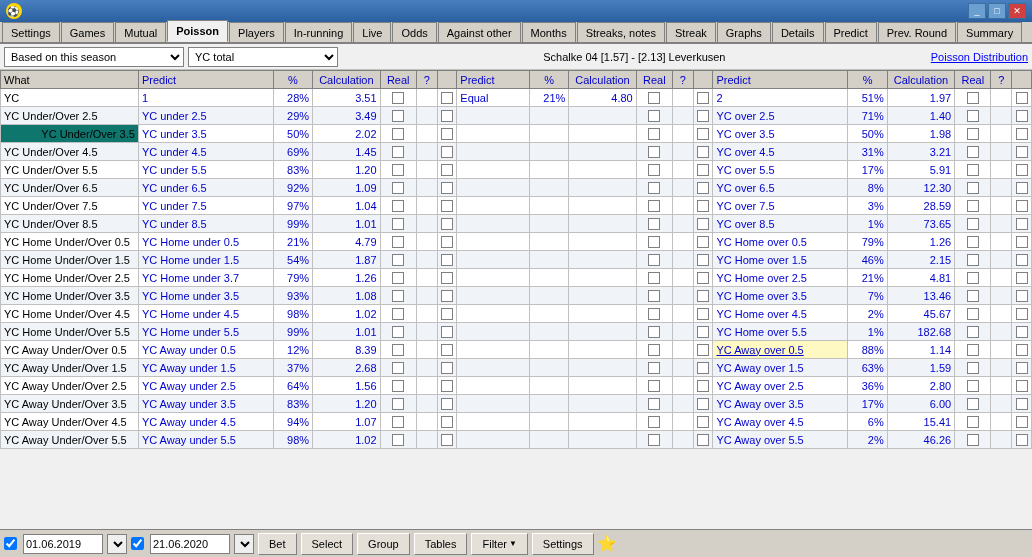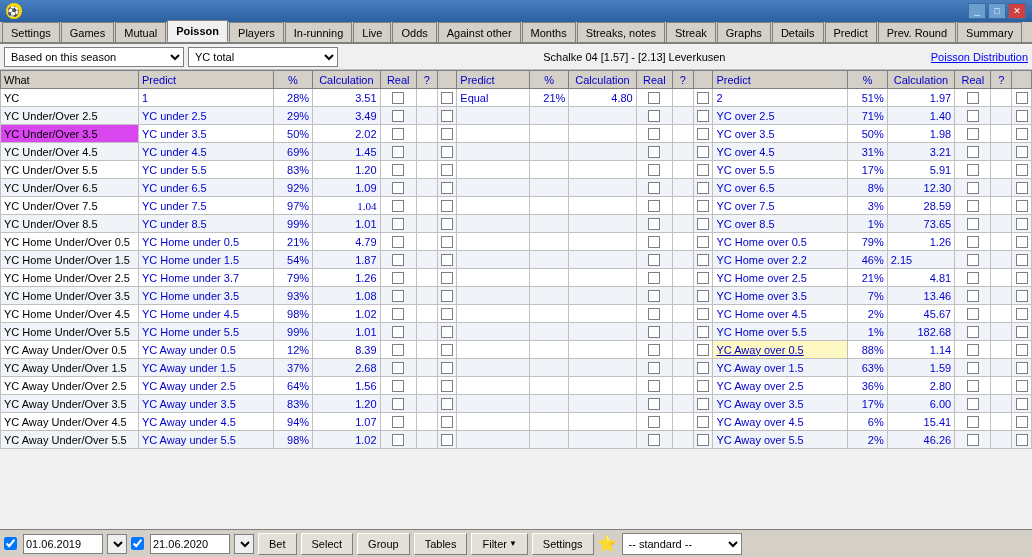--- a/index.html
+++ b/index.html
@@ -273,21 +273,21 @@
           <td style="background: rgb(240, 244, 248); text-align: center; color: rgb(0, 0, 0); width: 20px;"></td>
           <td style="background: rgb(240, 244, 248); text-align: center; color: rgb(0, 0, 0); width: 18px;"><span class="fake-checkbox"></span></td>
           <td style="background: rgb(240, 244, 248); text-align: left; color: rgb(0, 0, 204); width: 130px;">YC over 2.5</td>
           <td style="background: rgb(240, 244, 248); text-align: right; color: rgb(0, 0, 204); width: 38px;">71%</td>
           <td style="background: rgb(240, 244, 248); text-align: right; color: rgb(0, 0, 204); width: 65px;">1.40</td>
           <td style="background: rgb(240, 244, 248); text-align: center; color: rgb(0, 0, 0); width: 35px;"><span class="fake-checkbox"></span></td>
           <td style="background: rgb(240, 244, 248); text-align: center; color: rgb(0, 0, 0); width: 20px;"></td>
           <td style="background: rgb(240, 244, 248); text-align: center; color: rgb(0, 0, 0); width: 18px;"><span class="fake-checkbox"></span></td>
         </tr>
         <tr>
-          <td style="background: #d946ef; text-align: left; color: rgb(0, 0, 0); width: 120px;">YC Under/Over 3.5</td>
+          <td style="background: #0f766e; text-align: right; color: rgb(0, 0, 0); width: 120px;">YC Under/Over 3.5</td>
           <td style="background: rgb(255, 255, 255); text-align: left; color: rgb(0, 0, 204); width: 130px;">YC under 3.5</td>
           <td style="background: rgb(255, 255, 255); text-align: right; color: rgb(0, 0, 204); width: 38px;">50%</td>
           <td style="background: rgb(255, 255, 255); text-align: right; color: rgb(0, 0, 204); width: 65px;">2.02</td>
           <td style="background: rgb(255, 255, 255); text-align: center; color: rgb(0, 0, 0); width: 35px;"><span class="fake-checkbox"></span></td>
           <td style="background: rgb(255, 255, 255); text-align: center; color: rgb(0, 0, 0); width: 20px;"></td>
           <td style="background: rgb(255, 255, 255); text-align: center; color: rgb(0, 0, 0); width: 18px;"><span class="fake-checkbox"></span></td>
           <td style="background: rgb(255, 255, 255); text-align: left; color: rgb(0, 0, 204); width: 70px;"></td>
           <td style="background: rgb(255, 255, 255); text-align: right; color: rgb(0, 0, 204); width: 38px;"></td>
           <td style="background: rgb(255, 255, 255); text-align: right; color: rgb(0, 0, 204); width: 65px;"></td>
           <td style="background: rgb(255, 255, 255); text-align: center; color: rgb(0, 0, 0); width: 35px;"><span class="fake-checkbox"></span></td>
@@ -360,21 +360,21 @@
           <td style="background: rgb(240, 244, 248); text-align: right; color: rgb(0, 0, 204); width: 38px;">8%</td>
           <td style="background: rgb(240, 244, 248); text-align: right; color: rgb(0, 0, 204); width: 65px;">12.30</td>
           <td style="background: rgb(240, 244, 248); text-align: center; color: rgb(0, 0, 0); width: 35px;"><span class="fake-checkbox"></span></td>
           <td style="background: rgb(240, 244, 248); text-align: center; color: rgb(0, 0, 0); width: 20px;"></td>
           <td style="background: rgb(240, 244, 248); text-align: center; color: rgb(0, 0, 0); width: 18px;"><span class="fake-checkbox"></span></td>
         </tr>
         <tr>
           <td style="background: rgb(255, 255, 255); text-align: left; color: rgb(0, 0, 0); width: 120px;">YC Under/Over 7.5</td>
           <td style="background: rgb(255, 255, 255); text-align: left; color: rgb(0, 0, 204); width: 130px;">YC under 7.5</td>
           <td style="background: rgb(255, 255, 255); text-align: right; color: rgb(0, 0, 204); width: 38px;">97%</td>
-          <td style="background: rgb(255, 255, 255); text-align: right; color: rgb(0, 0, 204); width: 65px; font-family: Liberation Serif, serif;">1.04</td>
+          <td style="background: rgb(255, 255, 255); text-align: right; color: rgb(0, 0, 204); width: 65px;">1.04</td>
           <td style="background: rgb(255, 255, 255); text-align: center; color: rgb(0, 0, 0); width: 35px;"><span class="fake-checkbox"></span></td>
           <td style="background: rgb(255, 255, 255); text-align: center; color: rgb(0, 0, 0); width: 20px;"></td>
           <td style="background: rgb(255, 255, 255); text-align: center; color: rgb(0, 0, 0); width: 18px;"><span class="fake-checkbox"></span></td>
           <td style="background: rgb(255, 255, 255); text-align: left; color: rgb(0, 0, 204); width: 70px;"></td>
           <td style="background: rgb(255, 255, 255); text-align: right; color: rgb(0, 0, 204); width: 38px;"></td>
           <td style="background: rgb(255, 255, 255); text-align: right; color: rgb(0, 0, 204); width: 65px;"></td>
           <td style="background: rgb(255, 255, 255); text-align: center; color: rgb(0, 0, 0); width: 35px;"><span class="fake-checkbox"></span></td>
           <td style="background: rgb(255, 255, 255); text-align: center; color: rgb(0, 0, 0); width: 20px;"></td>
           <td style="background: rgb(255, 255, 255); text-align: center; color: rgb(0, 0, 0); width: 18px;"><span class="fake-checkbox"></span></td>
           <td style="background: rgb(255, 255, 255); text-align: left; color: rgb(0, 0, 204); width: 130px;">YC over 7.5</td>
@@ -433,23 +433,23 @@
           <td style="background: rgb(240, 244, 248); text-align: right; color: rgb(0, 0, 204); width: 65px;">1.87</td>
           <td style="background: rgb(240, 244, 248); text-align: center; color: rgb(0, 0, 0); width: 35px;"><span class="fake-checkbox"></span></td>
           <td style="background: rgb(240, 244, 248); text-align: center; color: rgb(0, 0, 0); width: 20px;"></td>
           <td style="background: rgb(240, 244, 248); text-align: center; color: rgb(0, 0, 0); width: 18px;"><span class="fake-checkbox"></span></td>
           <td style="background: rgb(240, 244, 248); text-align: left; color: rgb(0, 0, 204); width: 70px;"></td>
           <td style="background: rgb(240, 244, 248); text-align: right; color: rgb(0, 0, 204); width: 38px;"></td>
           <td style="background: rgb(240, 244, 248); text-align: right; color: rgb(0, 0, 204); width: 65px;"></td>
           <td style="background: rgb(240, 244, 248); text-align: center; color: rgb(0, 0, 0); width: 35px;"><span class="fake-checkbox"></span></td>
           <td style="background: rgb(240, 244, 248); text-align: center; color: rgb(0, 0, 0); width: 20px;"></td>
           <td style="background: rgb(240, 244, 248); text-align: center; color: rgb(0, 0, 0); width: 18px;"><span class="fake-checkbox"></span></td>
-          <td style="background: rgb(240, 244, 248); text-align: left; color: rgb(0, 0, 204); width: 130px;">YC Home over 2.2</td>
+          <td style="background: rgb(240, 244, 248); text-align: left; color: rgb(0, 0, 204); width: 130px;">YC Home over 1.5</td>
           <td style="background: rgb(240, 244, 248); text-align: right; color: rgb(0, 0, 204); width: 38px;">46%</td>
-          <td style="background: rgb(240, 244, 248); color: rgb(0, 0, 204); width: 65px;">2.15</td>
+          <td style="background: rgb(240, 244, 248); text-align: right; color: rgb(0, 0, 204); width: 65px;">2.15</td>
           <td style="background: rgb(240, 244, 248); text-align: center; color: rgb(0, 0, 0); width: 35px;"><span class="fake-checkbox"></span></td>
           <td style="background: rgb(240, 244, 248); text-align: center; color: rgb(0, 0, 0); width: 20px;"></td>
           <td style="background: rgb(240, 244, 248); text-align: center; color: rgb(0, 0, 0); width: 18px;"><span class="fake-checkbox"></span></td>
         </tr>
         <tr>
           <td style="background: rgb(255, 255, 255); text-align: left; color: rgb(0, 0, 0); width: 120px;">YC Home Under/Over 2.5</td>
           <td style="background: rgb(255, 255, 255); text-align: left; color: rgb(0, 0, 204); width: 130px;">YC Home under 3.7</td>
           <td style="background: rgb(255, 255, 255); text-align: right; color: rgb(0, 0, 204); width: 38px;">79%</td>
           <td style="background: rgb(255, 255, 255); text-align: right; color: rgb(0, 0, 204); width: 65px;">1.26</td>
           <td style="background: rgb(255, 255, 255); text-align: center; color: rgb(0, 0, 0); width: 35px;"><span class="fake-checkbox"></span></td>
@@ -675,16 +675,13 @@
   <button class="bottom-btn">Bet</button>
   <button class="bottom-btn">Select</button>
   <button class="bottom-btn">Group</button>
   <button class="bottom-btn">Tables</button>
   <button class="bottom-btn filter-btn">
     <span>Filter</span>
     <span class="arrow-down">▼</span>
   </button>
   <button class="bottom-btn">Settings</button>
   <span style="font-size:16px; color:#cc8800; cursor:pointer;">⭐</span>
-  <select class="standard-dropdown">
-    <option>-- standard --</option>
-  </select>
 </div>
 
 </body></html>

